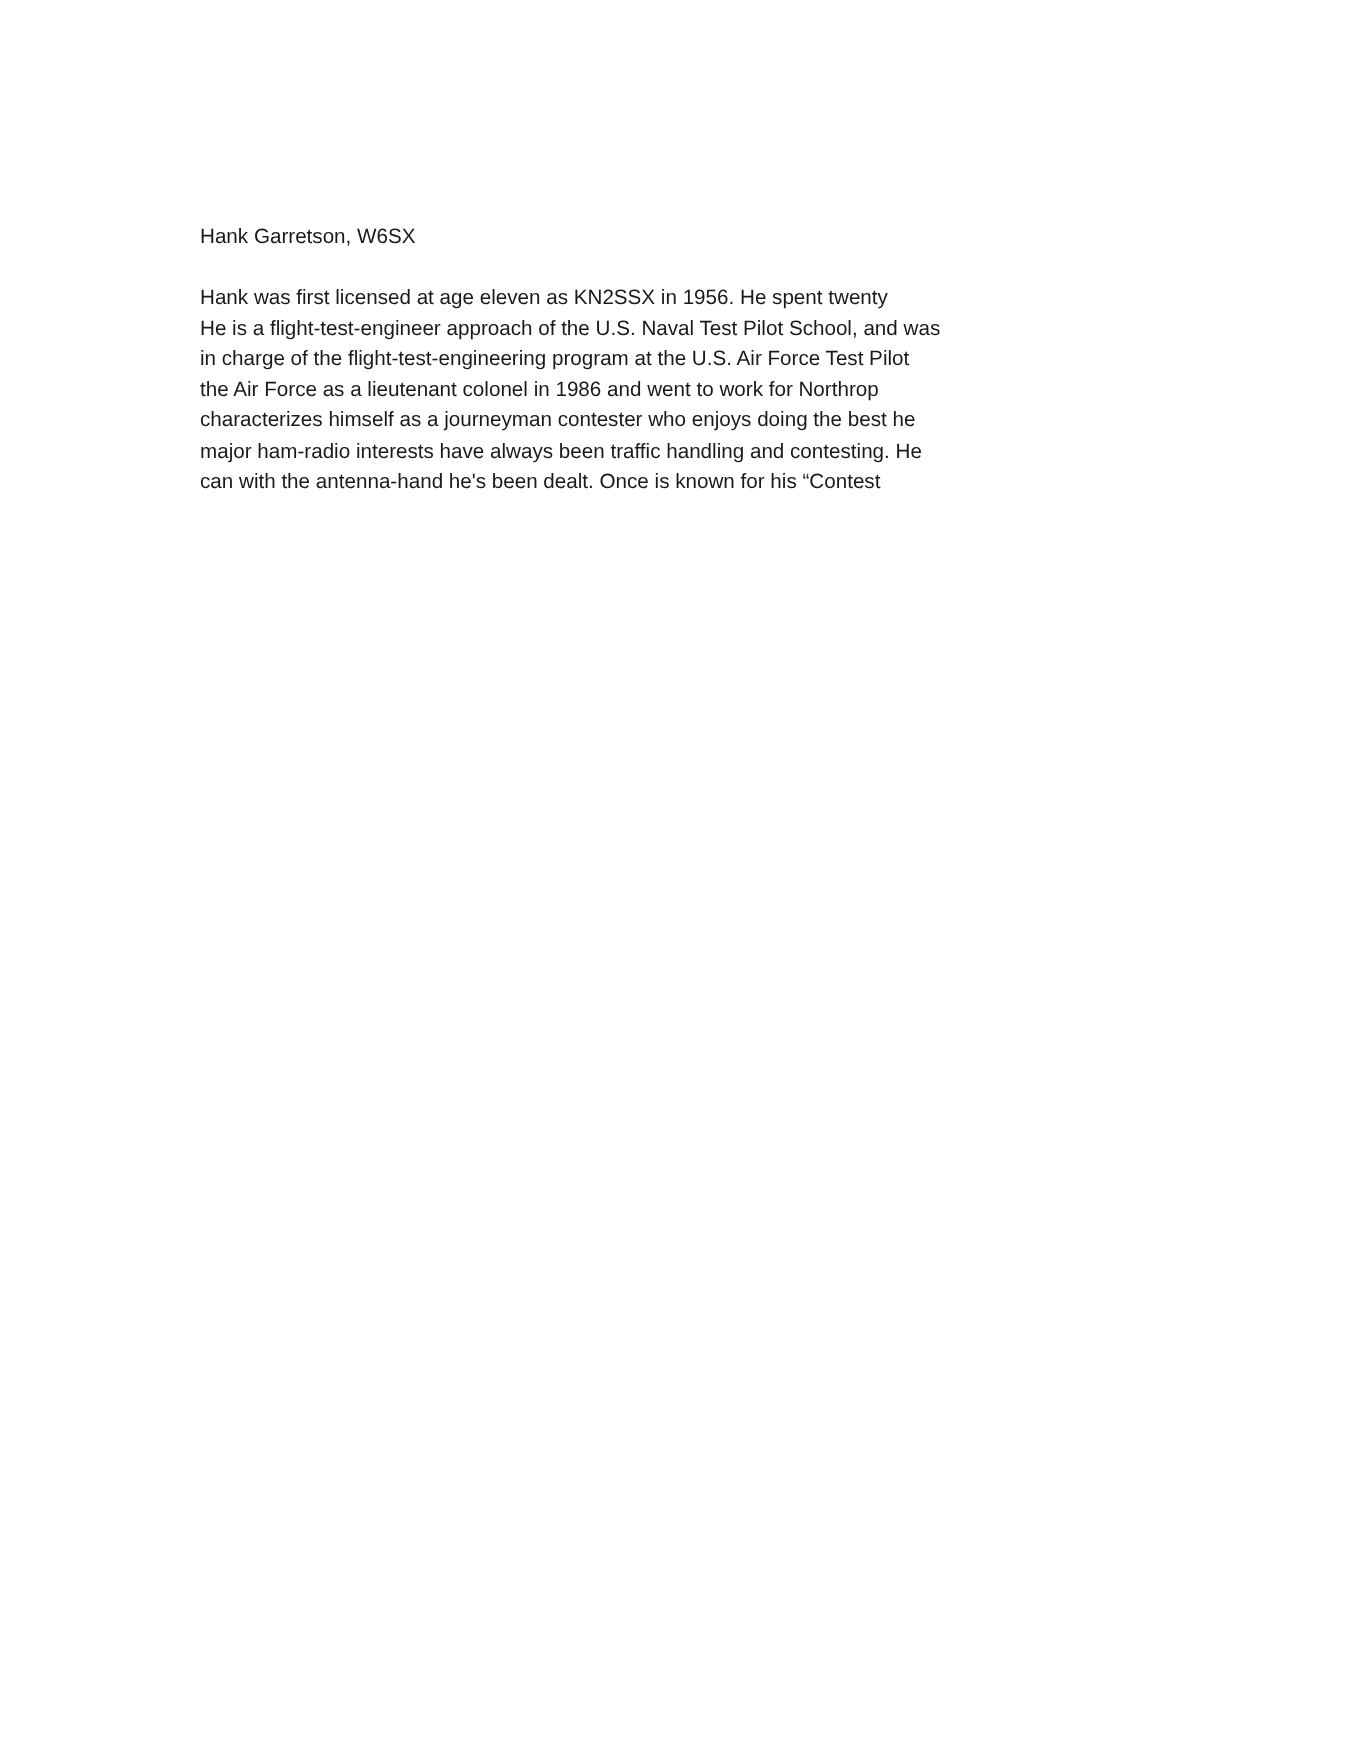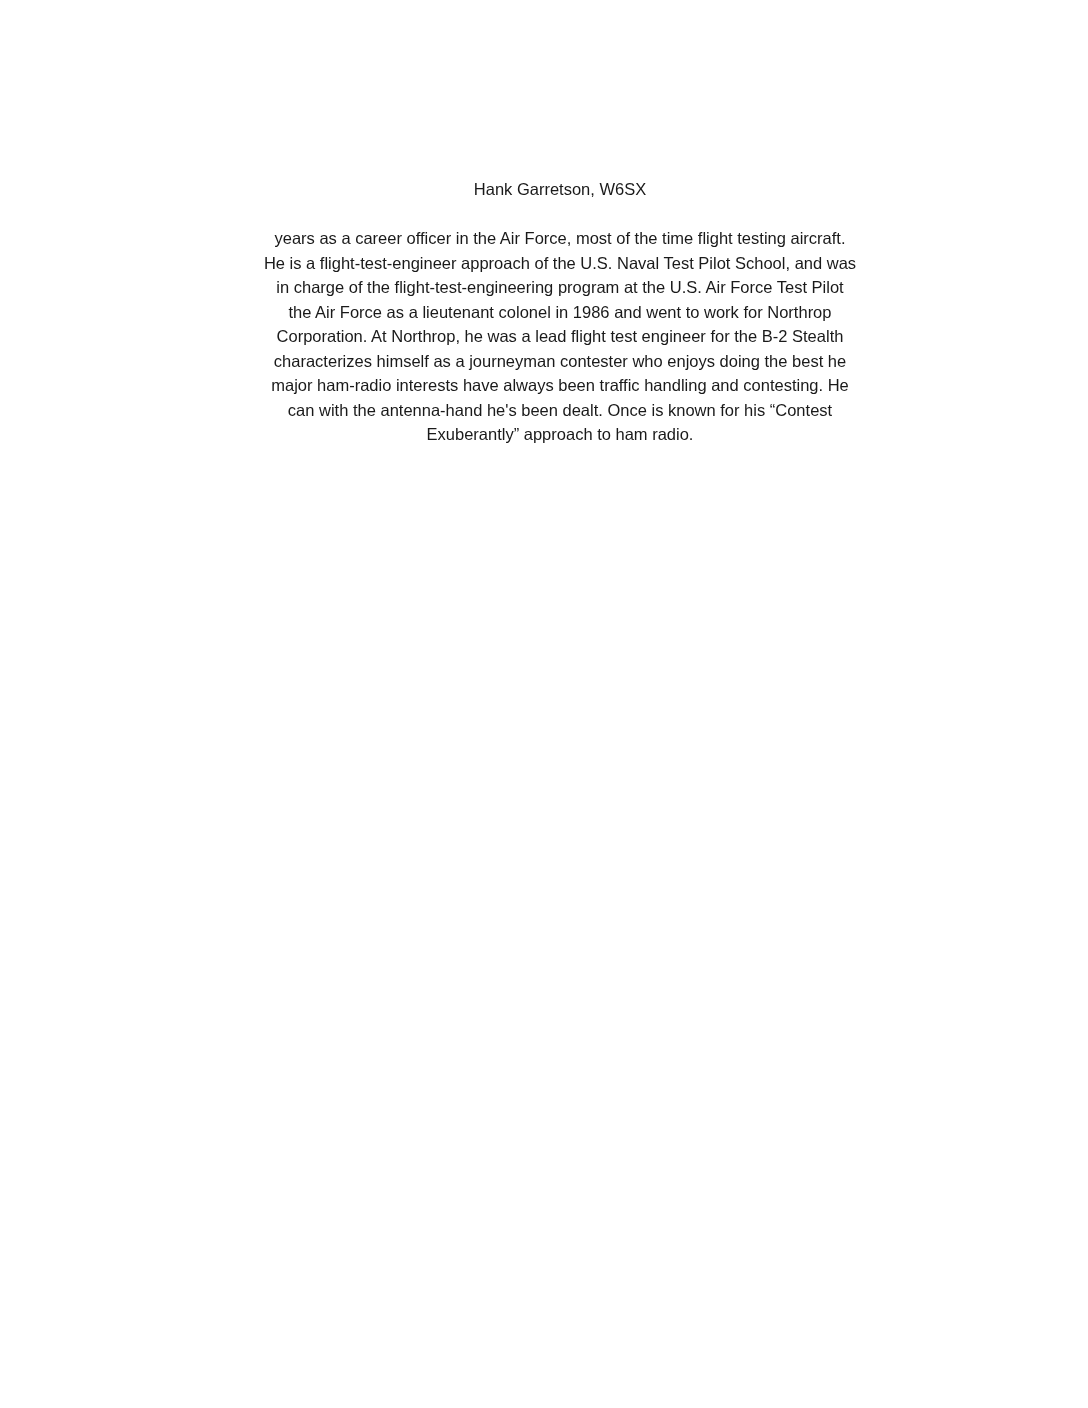--- a/index.html
+++ b/index.html
@@ -8,21 +8,20 @@
     background: #ffffff;
   }
   .page {
     position: relative;
     width: 1088px;
     height: 1408px;
     background: #ffffff;
     overflow: hidden;
     font-family: "Liberation Sans", sans-serif;
     color: #1a1a1a;
-    text-align: center;
   }
   .content {
     position: absolute;
     left: 160px;
     top: 177px;
     width: 800px;
   }
   .title,
   .line {
     font-size: 16.5px;
@@ -35,24 +34,22 @@
   }
 </style>
 </head>
 <body>
 
 <div class="page">
   <div class="content">
     <div class="title">Hank Garretson, W6SX</div>
     <div class="spacer"></div>
     <div class="paragraph">
-      <div class="line">years as a career officer in the Air Force, most of the time flight testing aircraft.</div>
+      <div class="line">Hank was first licensed at age eleven as KN2SSX in 1956. He spent twenty</div>
       <div class="line">He is a flight-test-engineer approach of the U.S. Naval Test Pilot School, and was</div>
       <div class="line">in charge of the flight-test-engineering program at the U.S. Air Force Test Pilot</div>
       <div class="line">the Air Force as a lieutenant colonel in 1986 and went to work for Northrop</div>
-      <div class="line">Corporation. At Northrop, he was a lead flight test engineer for the B-2 Stealth</div>
       <div class="line">characterizes himself as a journeyman contester who enjoys doing the best he</div>
       <div class="line">major ham-radio interests have always been traffic handling and contesting. He</div>
       <div class="line">can with the antenna-hand he's been dealt. Once is known for his “Contest</div>
-      <div class="line">Exuberantly” approach to ham radio.</div>
     </div>
   </div>
 </div>
 
 </body></html>

